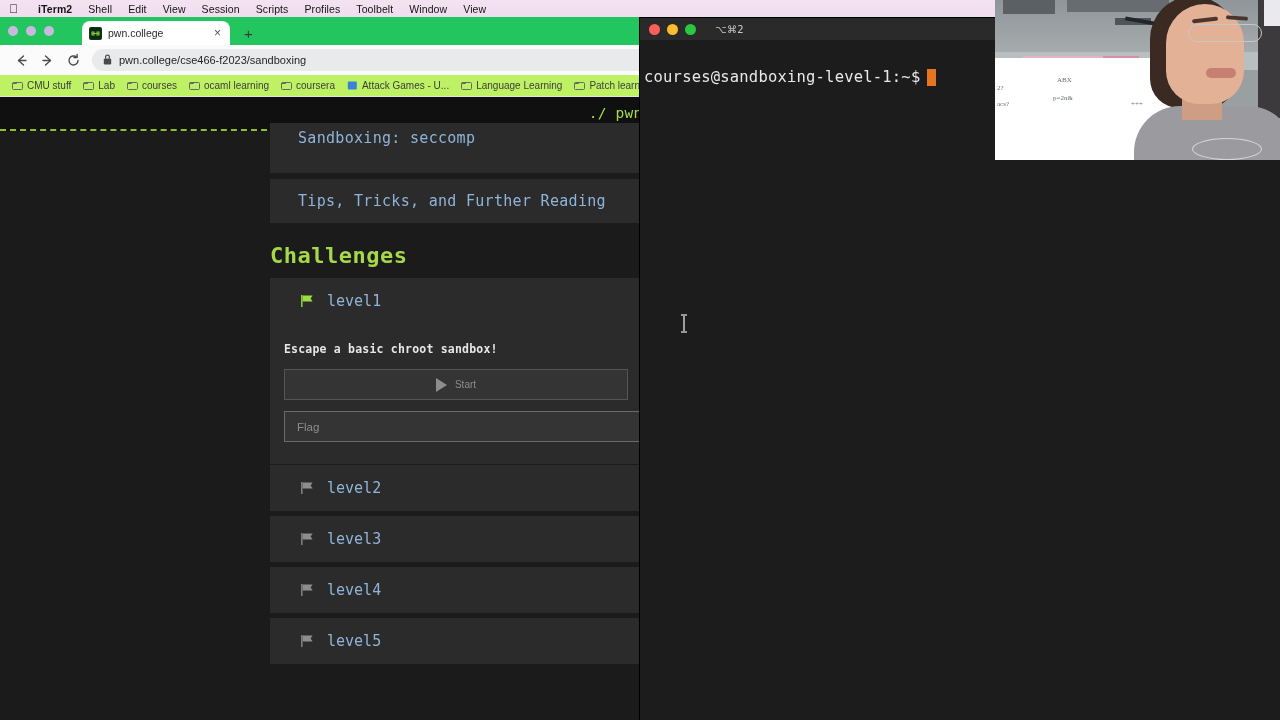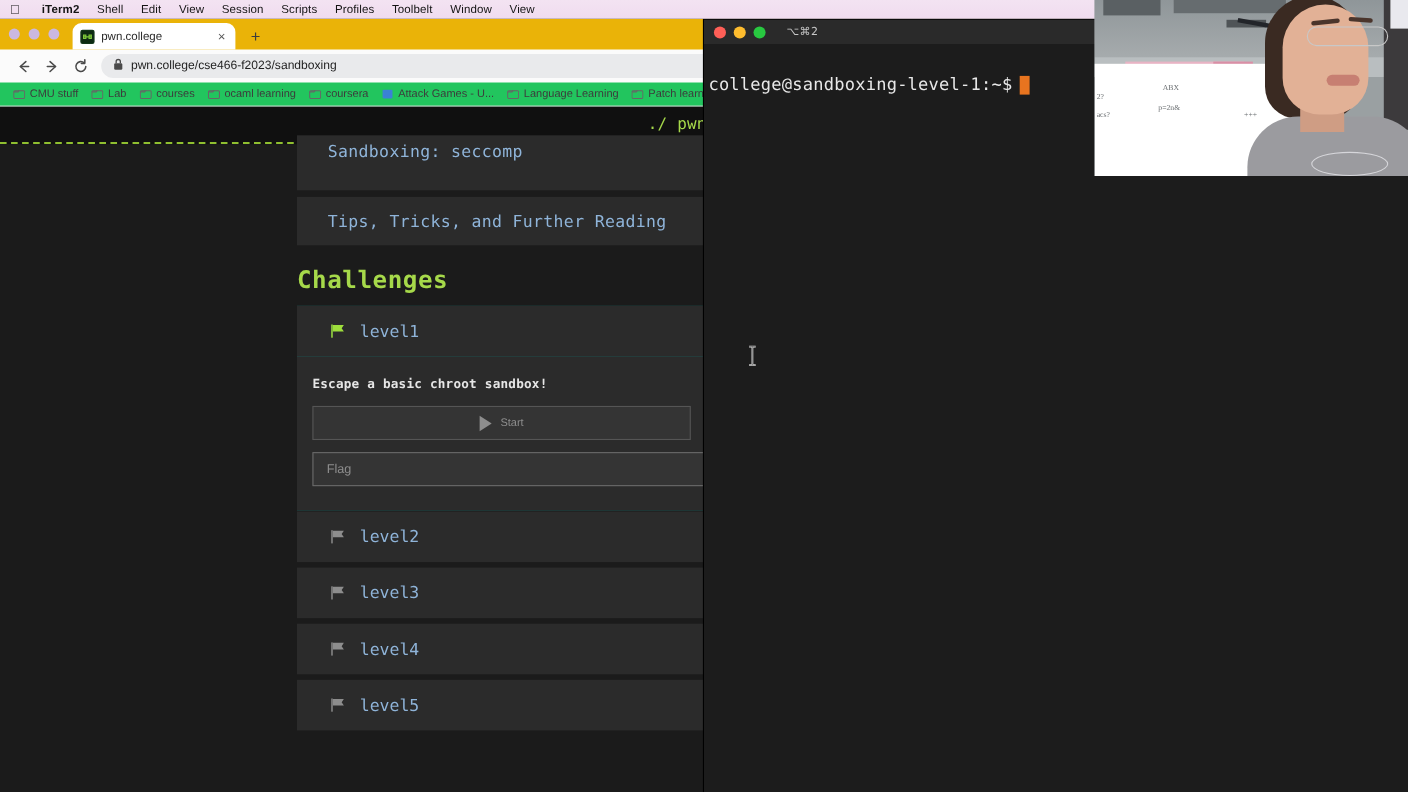--- a/index.html
+++ b/index.html
@@ -28,22 +28,22 @@
   .mbi svg { display:block; }
   .mbi-zoomtext { font-size: 10.5px; color:#111; letter-spacing:.2px; }
   .mbi-hl { background:#6b5ce7; border-radius:3px; width:22px; height:14px; display:flex;align-items:center;justify-content:center;}
 
   
   .browser {
     position: absolute; top: 17px; left: 0; width: 1000px; height: 703px;
     background: #ffffff; overflow: hidden; z-index: 10;
   }
   .tabstrip {
-    height: 28px; background: #eab308; position: relative;
-    display: flex; align-items: flex-end; padding-left: 8px;
+    height: 28px; background: #22c55e; position: relative;
+    display: flex; align-items: flex-end; padding-left: 24px;
   }
   .traffic { position:absolute; left: 8px; top: 9px; display:flex; gap:8px; }
   .traffic i { width: 10px; height: 10px; border-radius: 50%; background: #cbb8e0; display:block; }
   .tab {
     margin-left: 58px; width: 148px; height: 24px;
     background: #fff; border-radius: 8px 8px 0 0;
     display:flex; align-items:center; padding: 0 7px; gap: 6px;
     font-size: 10.5px; color: #2b2b2b;
   }
   .favicon { width: 13px; height: 13px; background:#13361a; border-radius:2px; display:flex;align-items:center;justify-content:center; flex:0 0 auto;}
@@ -56,21 +56,21 @@
   .navbtn { width: 26px; height: 24px; display:flex; align-items:center; justify-content:center; color:#4a4a4a; }
   .navbtn svg{display:block;}
   .omnibox {
     margin-left: 6px; height: 22px; flex: 0 0 auto; width: 560px;
     background: #e9eaec; border-radius: 11px;
     display:flex; align-items:center; padding: 0 11px; gap: 7px;
     font-size: 11px; color: #1f1f1f;
   }
   .lock { flex:0 0 auto; }
   .bookmarks {
-    height: 22px; background: #22c55e; display:flex; align-items:center;
+    height: 22px; background: #bef264; display:flex; align-items:center;
     gap: 0; padding-left: 6px; font-size: 10px; color: #3c3c3c;
     border-bottom: 1px solid #e3e3e3; overflow:hidden;
   }
   .bm { display:flex; align-items:center; gap:4px; padding: 0 6px; white-space:nowrap; }
   .bm .fold { width:11px; height:9px; flex:0 0 auto; }
   .bm .fold svg{display:block;}
   .bm.blue .fold rect { fill:#3b82d6; }
 
   
   .page { position:relative; height: 623px; background: #1b1b1b; overflow:hidden; }
@@ -491,21 +491,21 @@
 
   <div class="terminal">
     <div class="term-title">
       <span class="tl r"></span>
       <span class="tl y"></span>
       <span class="tl g"></span>
       <span class="term-label">⌥⌘2</span>
     </div>
     <div class="term-body">
       <div class="prompt">
-        <span>college@sandboxing-level-1:~$</span>
+        <span>courses@sandboxing-level-1:~$</span>
         <span class="cursor"></span>
       </div>
     </div>
   </div>
 
   <div class="ibeam">
     <svg width="12" height="19" viewBox="0 0 12 19">
       <path d="M3 1 h6 M6 1 v17 M3 18 h6" stroke="#e9e9e9" stroke-width="1.6" fill="none"></path>
       <path d="M3 1 h6 M6 1 v17 M3 18 h6" stroke="#3a3a3a" stroke-width="0.5" fill="none"></path>
     </svg>

